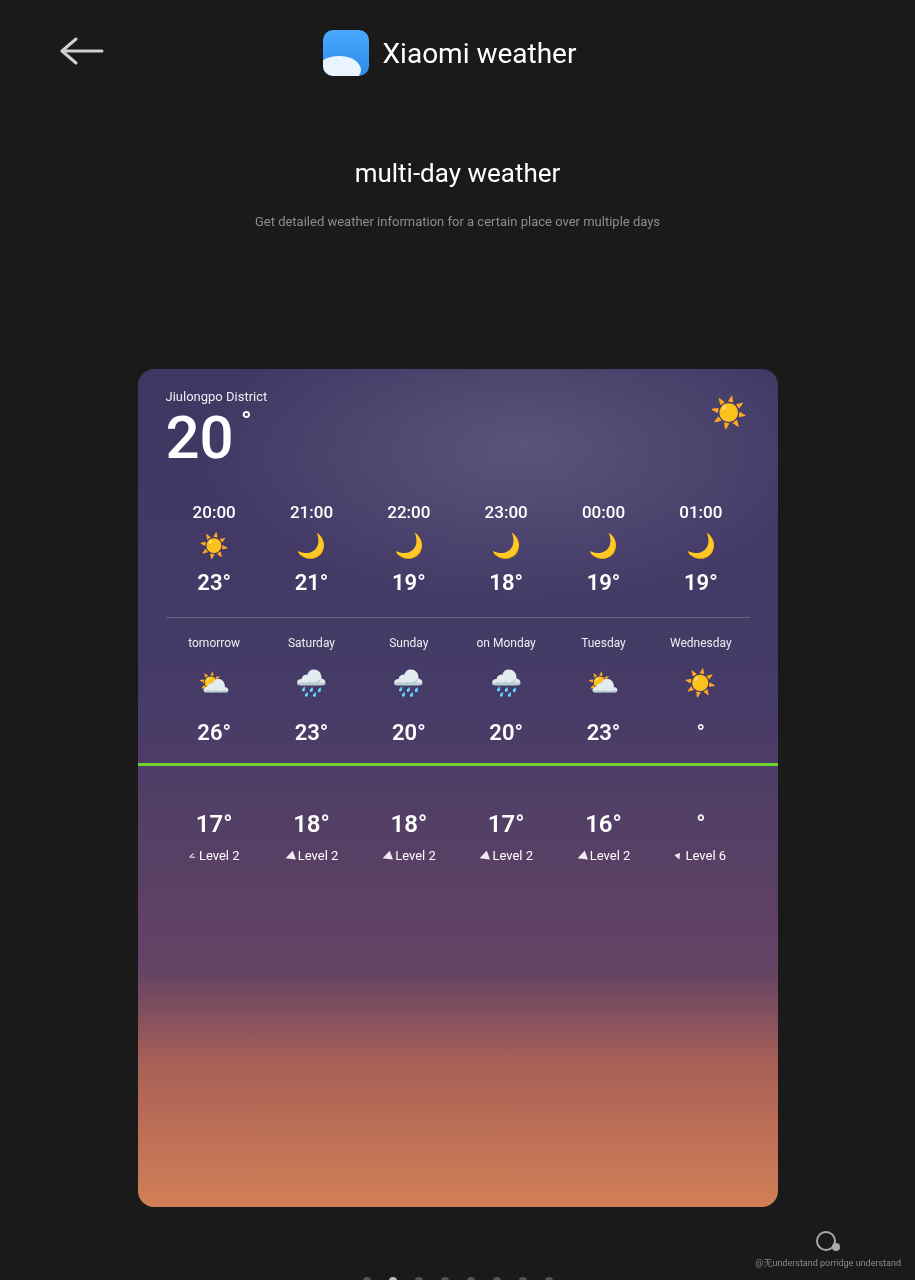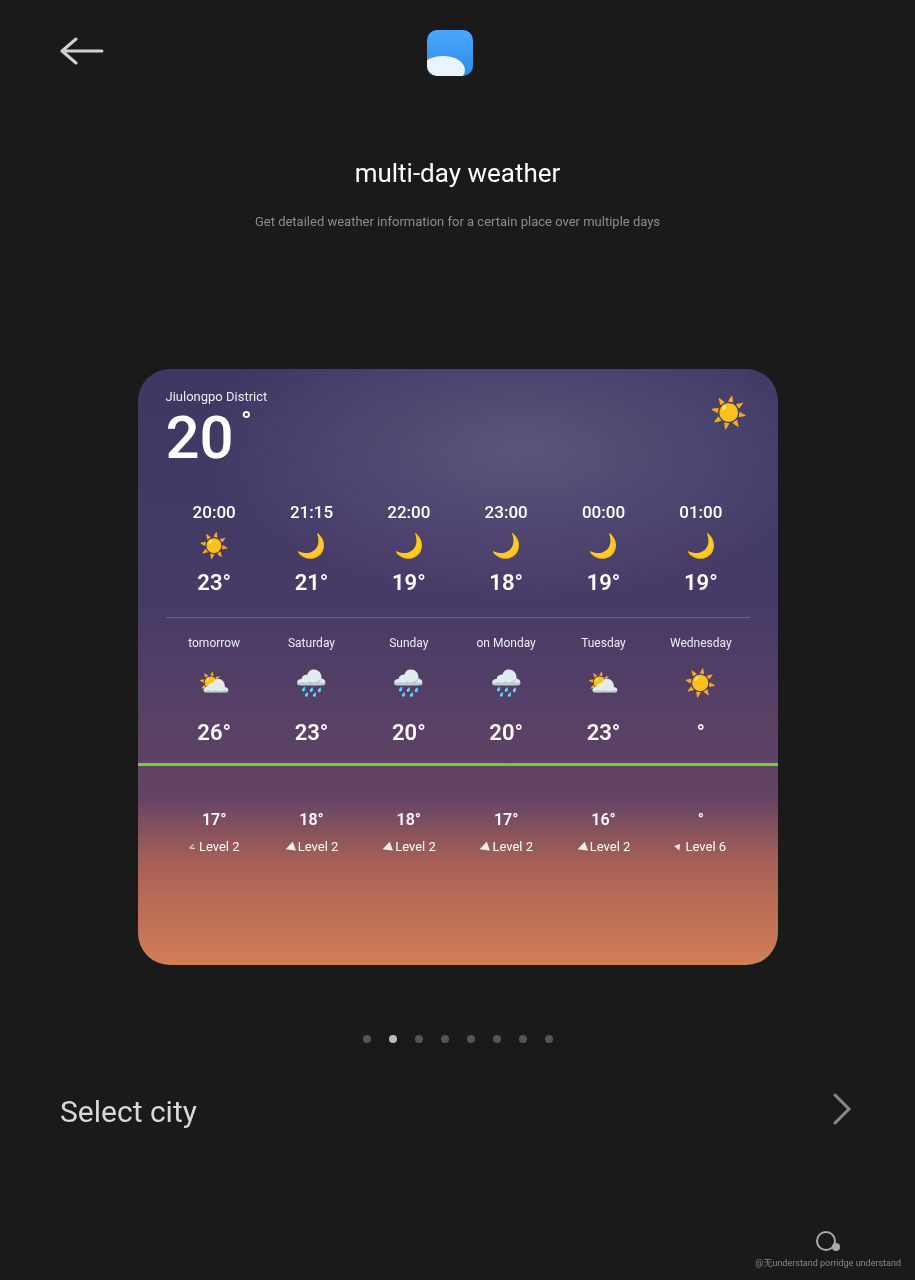--- a/index.html
+++ b/index.html
@@ -5,21 +5,21 @@
   html,body{margin:0;padding:0;background:#1a1a1a;color:#fff;font-family:-apple-system,BlinkMacSystemFont,"Segoe UI",Roboto,Helvetica,Arial,sans-serif;width:915px;height:1280px;overflow:hidden;}
   .header{display:flex;align-items:center;padding:30px 60px 0 60px;}
   .back-btn{cursor:pointer;}
   .title-wrap{flex:1;display:flex;align-items:center;justify-content:center;gap:14px;margin-left:-60px;}
   .app-icon{width:46px;height:46px;border-radius:10px;background:linear-gradient(180deg,#4aa8ff 0%,#2d8be8 100%);position:relative;overflow:hidden;}
   .app-icon::after{content:"";position:absolute;bottom:-8px;left:-6px;width:44px;height:28px;background:#e9f4ff;border-radius:50%;}
   .app-title{font-size:28px;font-weight:400;}
   .subtitle{text-align:center;margin-top:82px;font-size:26px;font-weight:400;}
   .desc{text-align:center;margin-top:26px;font-size:13px;color:#8d8d8d;}
   .card{
-    width:640px;height:596px;margin:140px auto 4px auto;border-radius:32px;
+    width:640px;height:838px;margin:140px auto 4px auto;border-radius:16px;
     background:
       linear-gradient(180deg,
         rgba(63,57,102,0.95) 0%,
         rgba(74,62,110,0.92) 40%,
         rgba(109,72,108,0.9) 72%,
         rgba(176,100,90,0.95) 83%,
         rgba(214,129,87,0.98) 100%);
     position:relative;overflow:hidden;color:#fff;
   }
   .card::before{content:"";position:absolute;top:0;left:0;right:0;height:260px;
@@ -39,21 +39,21 @@
   .h-time{font-size:17px;font-weight:500;}
   .h-icon{margin-top:10px;font-size:24px;height:28px;}
   .h-temp{margin-top:10px;font-size:22px;font-weight:600;}
   .hr{border:none;border-top:1px solid rgba(255,255,255,0.2);margin:22px 0 0 0;}
   .daily{display:flex;justify-content:space-between;margin-top:18px;}
   .d-col{flex:1;text-align:center;}
   .d-day{font-size:12px;opacity:0.9;height:14px;}
   .d-icon{margin-top:18px;font-size:26px;height:30px;}
   .d-high{margin-top:22px;font-size:22px;font-weight:600;}
   .green-line{height:3px;background:#6fd12c;margin-top:18px;width:100%;}
-  .d-low{margin-top:26px;font-size:16px;font-weight:600;}
+  .d-low{margin-top:26px;font-size:24px;font-weight:600;}
   .d-wind{margin-top:10px;font-size:13px;display:flex;align-items:center;justify-content:center;gap:4px;}
   .wind-arrow{display:inline-block;transform:rotate(-20deg);opacity:0.9;font-size:12px;}
   .dots{display:flex;justify-content:center;gap:18px;margin-top:70px;}
   .dot{width:8px;height:8px;border-radius:50%;background:#555;}
   .dot.active{background:#bdbdbd;}
   .select-row{display:flex;align-items:center;justify-content:space-between;padding:0 60px;margin-top:48px;}
   .select-label{font-size:30px;color:#d8d8d8;}
   .chev{color:#888;}
   .watermark{position:absolute;right:14px;bottom:10px;display:flex;align-items:center;gap:6px;color:#8a8a8a;font-size:9px;flex-direction:column;}
   .eye-logo{width:24px;height:20px;position:relative;}
@@ -64,20 +64,21 @@
 <body>
 
 <div class="header">
   <div class="back-btn">
     <svg width="44" height="30" viewBox="0 0 44 30">
       <path d="M2 15 L42 15 M2 15 L16 3 M2 15 L16 27" stroke="#d0d0d0" stroke-width="3" fill="none" stroke-linecap="round"></path>
     </svg>
   </div>
   <div class="title-wrap">
     <div class="app-icon"></div>
+    <div class="app-title">Xiaomi weather</div>
   </div>
 </div>
 
 <div class="subtitle">multi-day weather</div>
 <div class="desc">Get detailed weather information for a certain place over multiple days</div>
 
 <div class="card">
   <div class="card-inner">
     <div class="district">Jiulongpo District</div>
     <div class="row-top">
@@ -87,21 +88,21 @@
     </div>
     <div class="sun-top">☀️</div>
 
     <div class="hourly" id="hourly">
         <div class="h-col">
           <div class="h-time">20:00</div>
           <div class="h-icon">☀️</div>
           <div class="h-temp">23°</div>
         </div>
         <div class="h-col">
-          <div class="h-time">21:15</div>
+          <div class="h-time">21:00</div>
           <div class="h-icon">🌙</div>
           <div class="h-temp">21°</div>
         </div>
         <div class="h-col">
           <div class="h-time">22:00</div>
           <div class="h-icon">🌙</div>
           <div class="h-temp">19°</div>
         </div>
         <div class="h-col">
           <div class="h-time">23:00</div>

